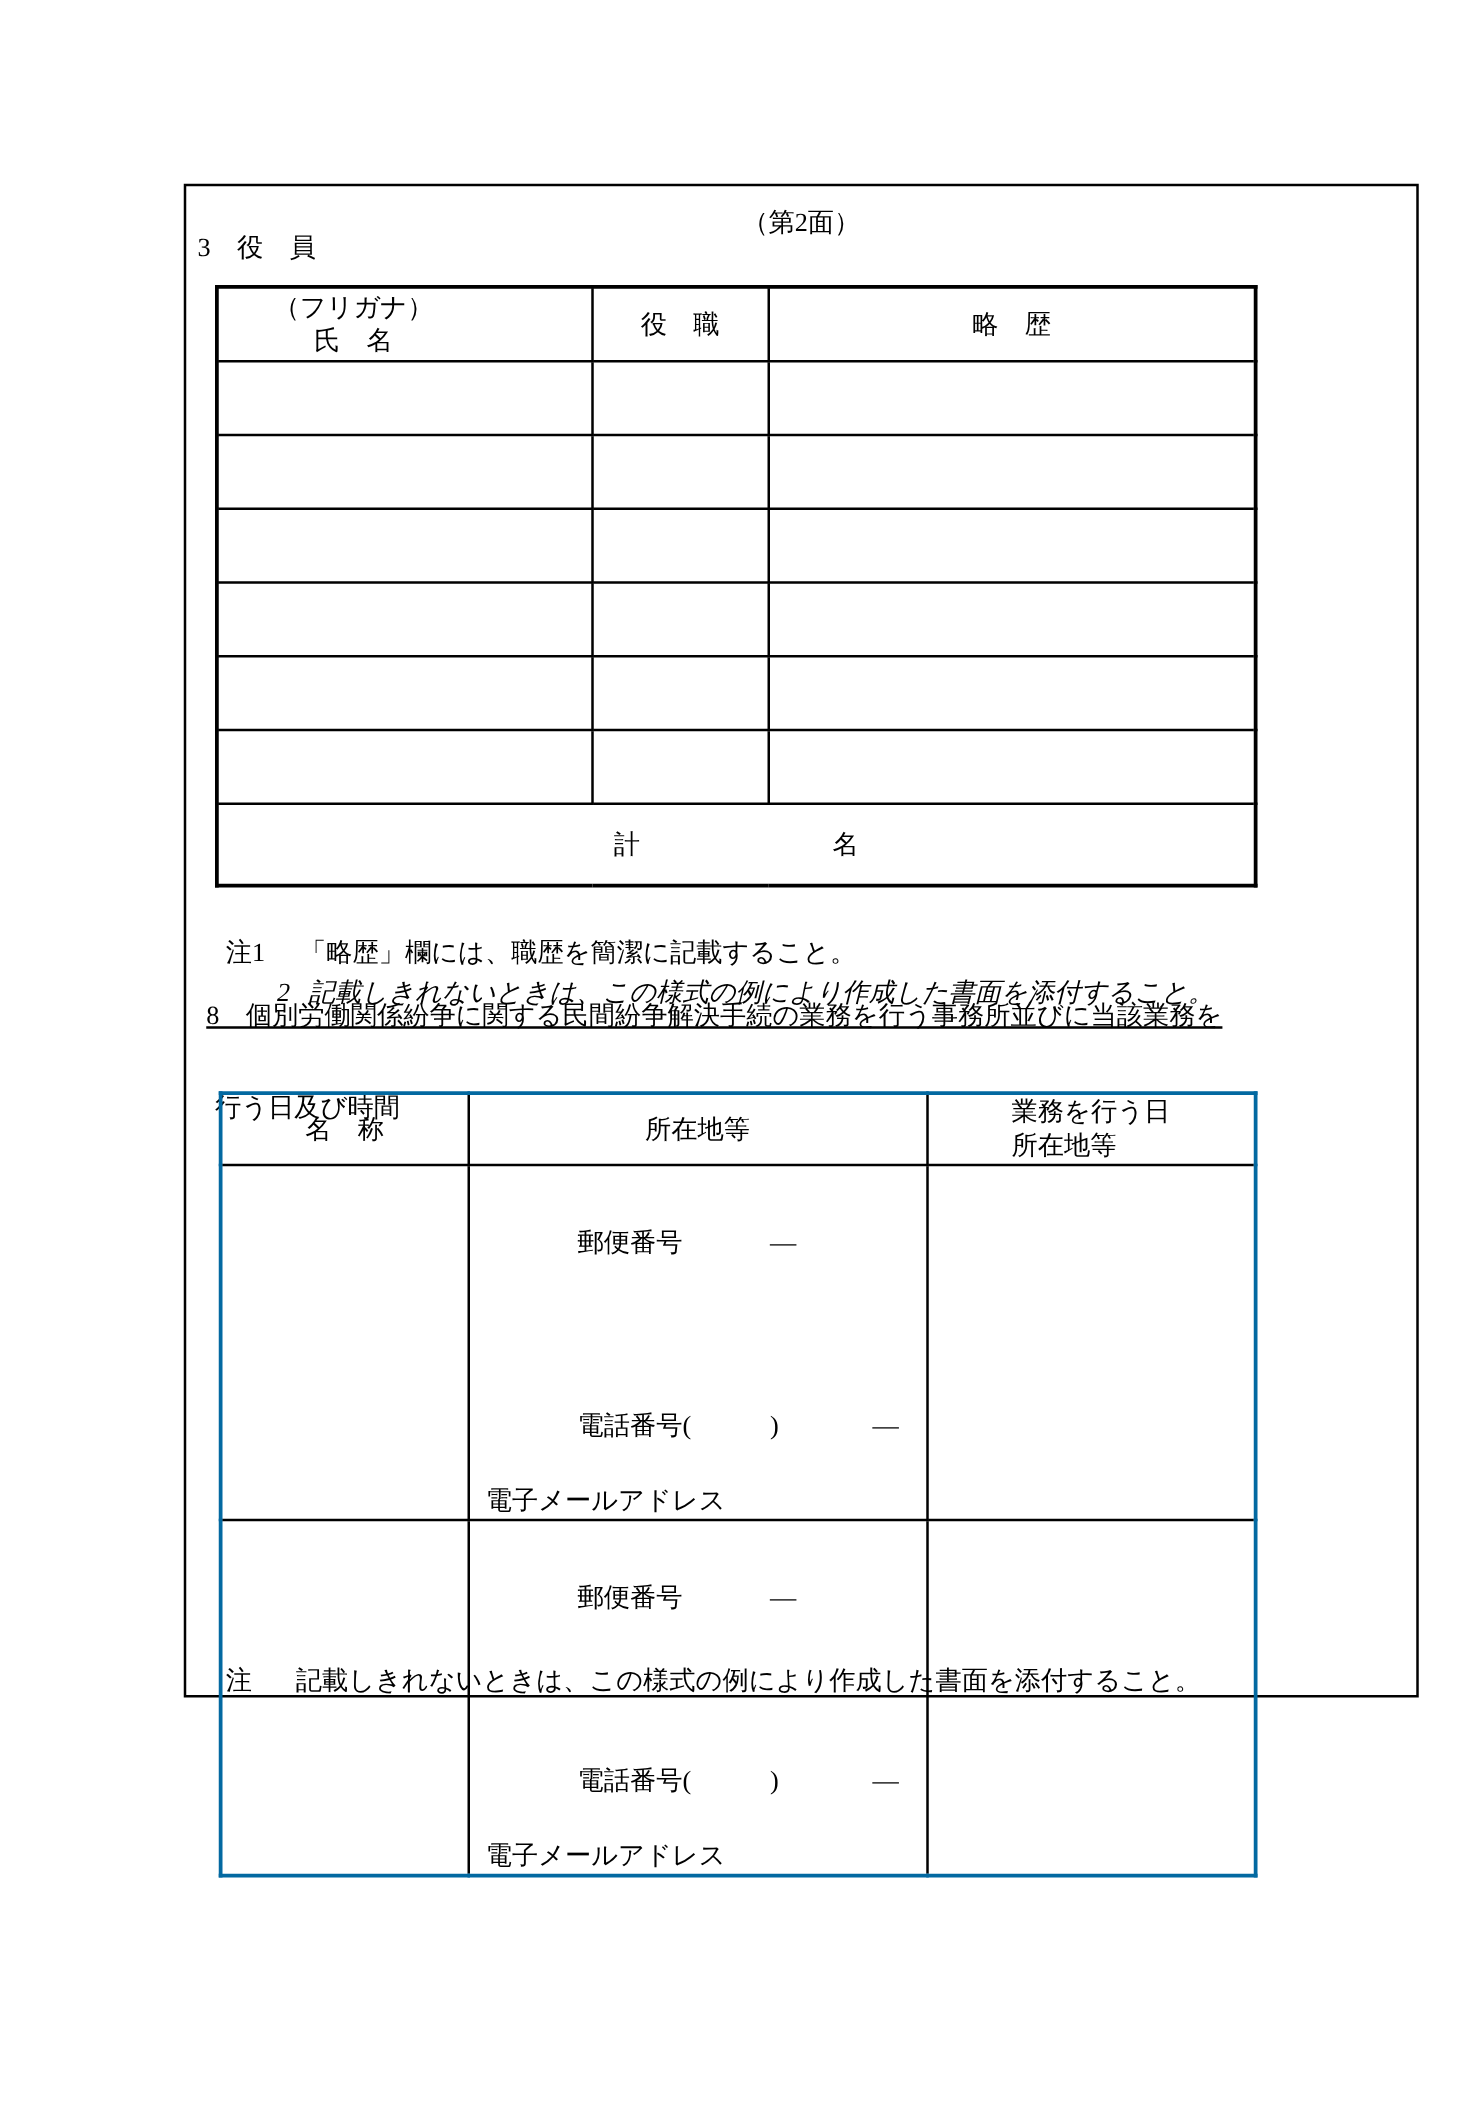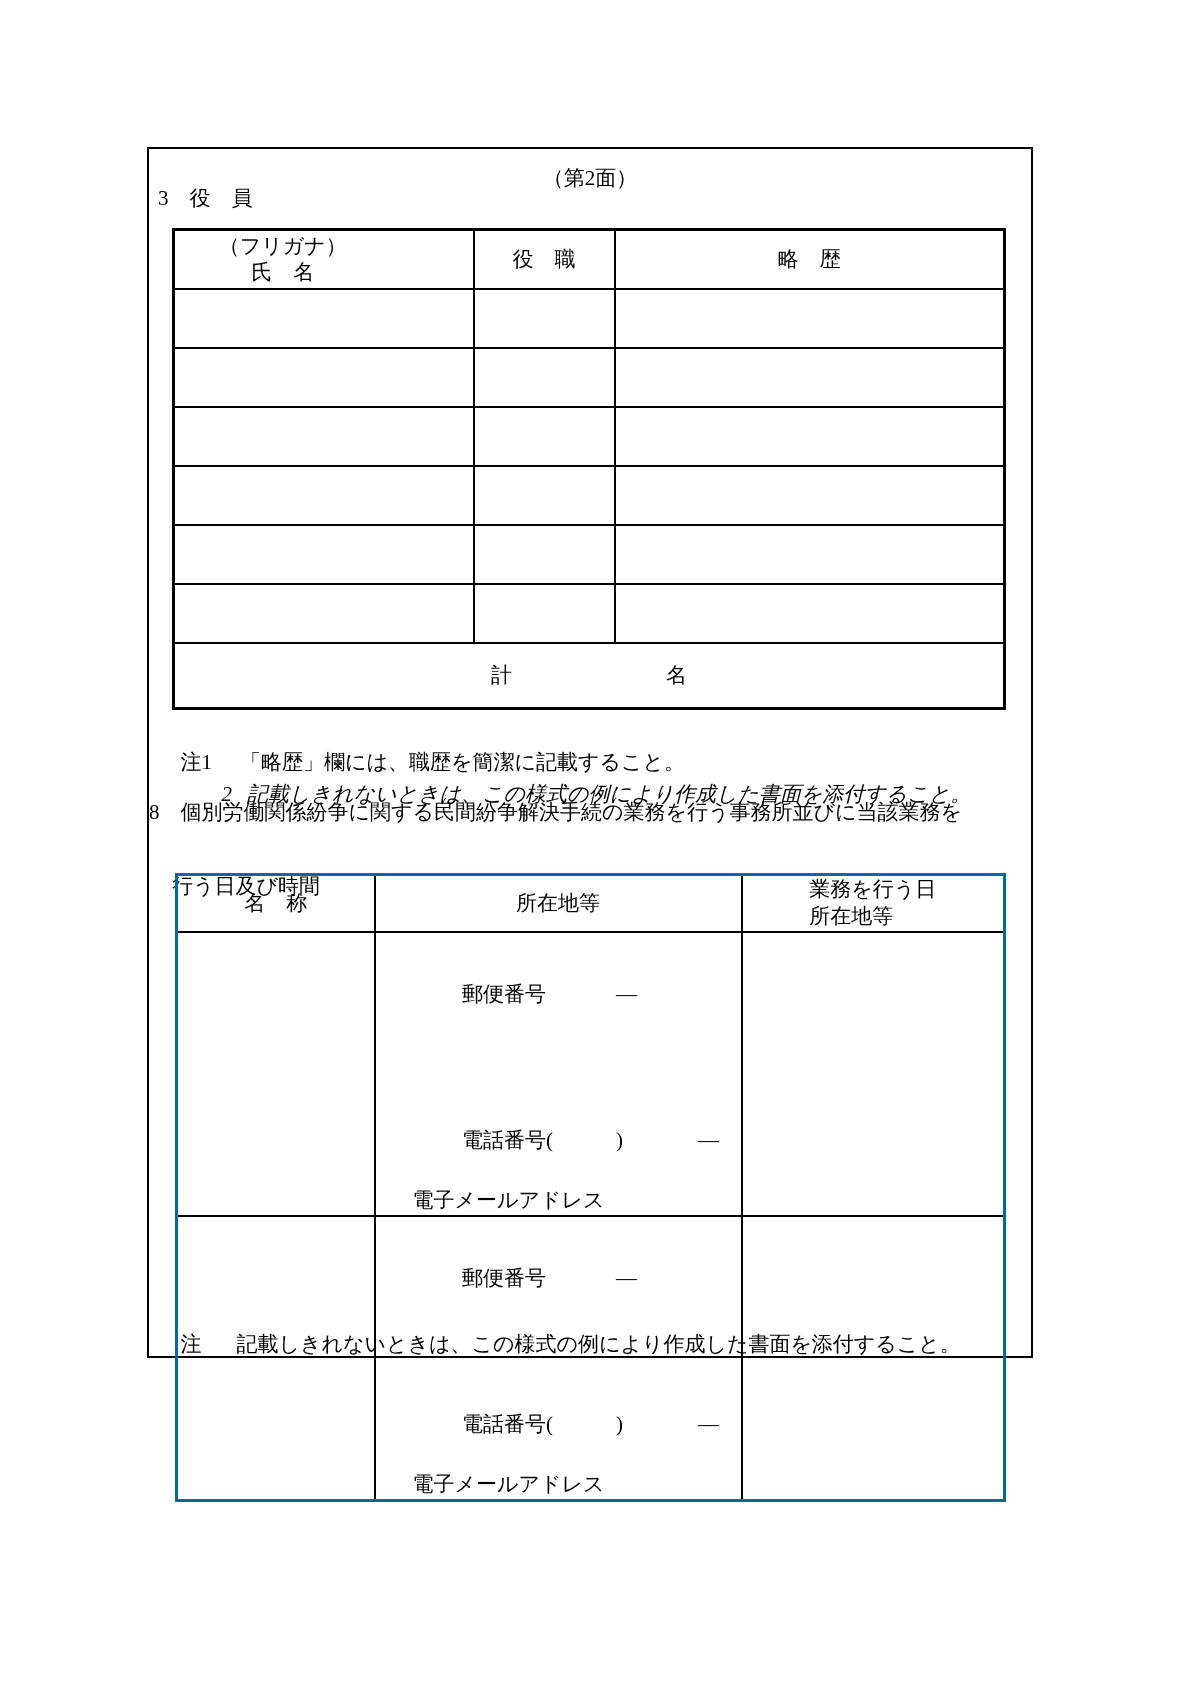--- a/index.html
+++ b/index.html
@@ -2,21 +2,21 @@
 <html><head>
 <meta charset="utf-8">
 <style>
   html,body{margin:0;padding:0;}
   body{
     width:1181px;height:1695px;background:#ffffff;position:relative;
     font-family:"Liberation Serif","DejaVu Serif",serif;color:#000;
   }
   .page{position:relative;width:1181px;height:1695px;background:#ffffff;overflow:hidden;}
   .sheet{
-    position:absolute;left:147px;top:147px;width:886px;height:1211px;
+    position:absolute;left:147px;top:147px;width:988px;height:1211px;
     border:2px solid #000;box-sizing:border-box;background:#fff;
   }
   .abs{position:absolute;}
   .txt{font-size:21px;line-height:27px;white-space:pre;}
   .title{top:16px;left:0;right:0;text-align:center;}
   .s7h{left:9px;top:36px;}
 
   
   table{border-collapse:collapse;table-layout:fixed;}
   td{padding:0;font-size:21px;line-height:26px;}
@@ -25,39 +25,39 @@
   .t1 tr.hdr{height:59px;}
   .t1 tr.r{height:59px;}
   .t1 tr.tot{height:66px;}
   .t1 .namehdr{text-align:center;vertical-align:middle;padding-right:82px;}
   .t1 .chdr{text-align:center;vertical-align:middle;}
   .total-flex{display:flex;justify-content:center;gap:154px;}
 
   
   .note1{left:0;top:573px;}
   .note2{left:41px;top:605px;font-style:italic;}
-  .s8a{left:0;top:650px;}
+  .s8a{left:16px;top:650px;text-decoration:underline;}
   .s8b{left:23px;top:696px;margin-top:28px;}
   .bottomnote{left:0;top:1155px;}
   .g25{margin-left:28px;}
   .g15{margin-left:15px;}
   .g35{margin-left:35px;}
 
   
   .t2{left:26px;top:724px;width:828px;border:3px solid #0369a1;}
   .t2 td{border:2px solid #000;}
   .t2 tr.hdr{height:57px;}
   .t2 tr.r1{height:180px;}
   .t2 tr.r2{height:182px;}
   .t2 .chdr{text-align:center;vertical-align:middle;}
   .sched{display:inline-block;text-align:left;line-height:27px;}
   .t2-loc{vertical-align:top;padding:16px 0 0 13px;}
   .loc-postal{line-height:30px;white-space:pre;}
   .loc-phone{margin-top:56px;line-height:30px;white-space:pre;}
-  .loc-email{line-height:30px;white-space:pre;margin-left:24px;}
+  .loc-email{line-height:30px;white-space:pre;}
   .pgap{margin-left:70px;}
   .phgap{margin-left:75px;}
 </style>
 </head>
 <body>
 
 <div class="page">
   <div class="sheet">
 
     <div class="abs txt title">（第2面）</div>

